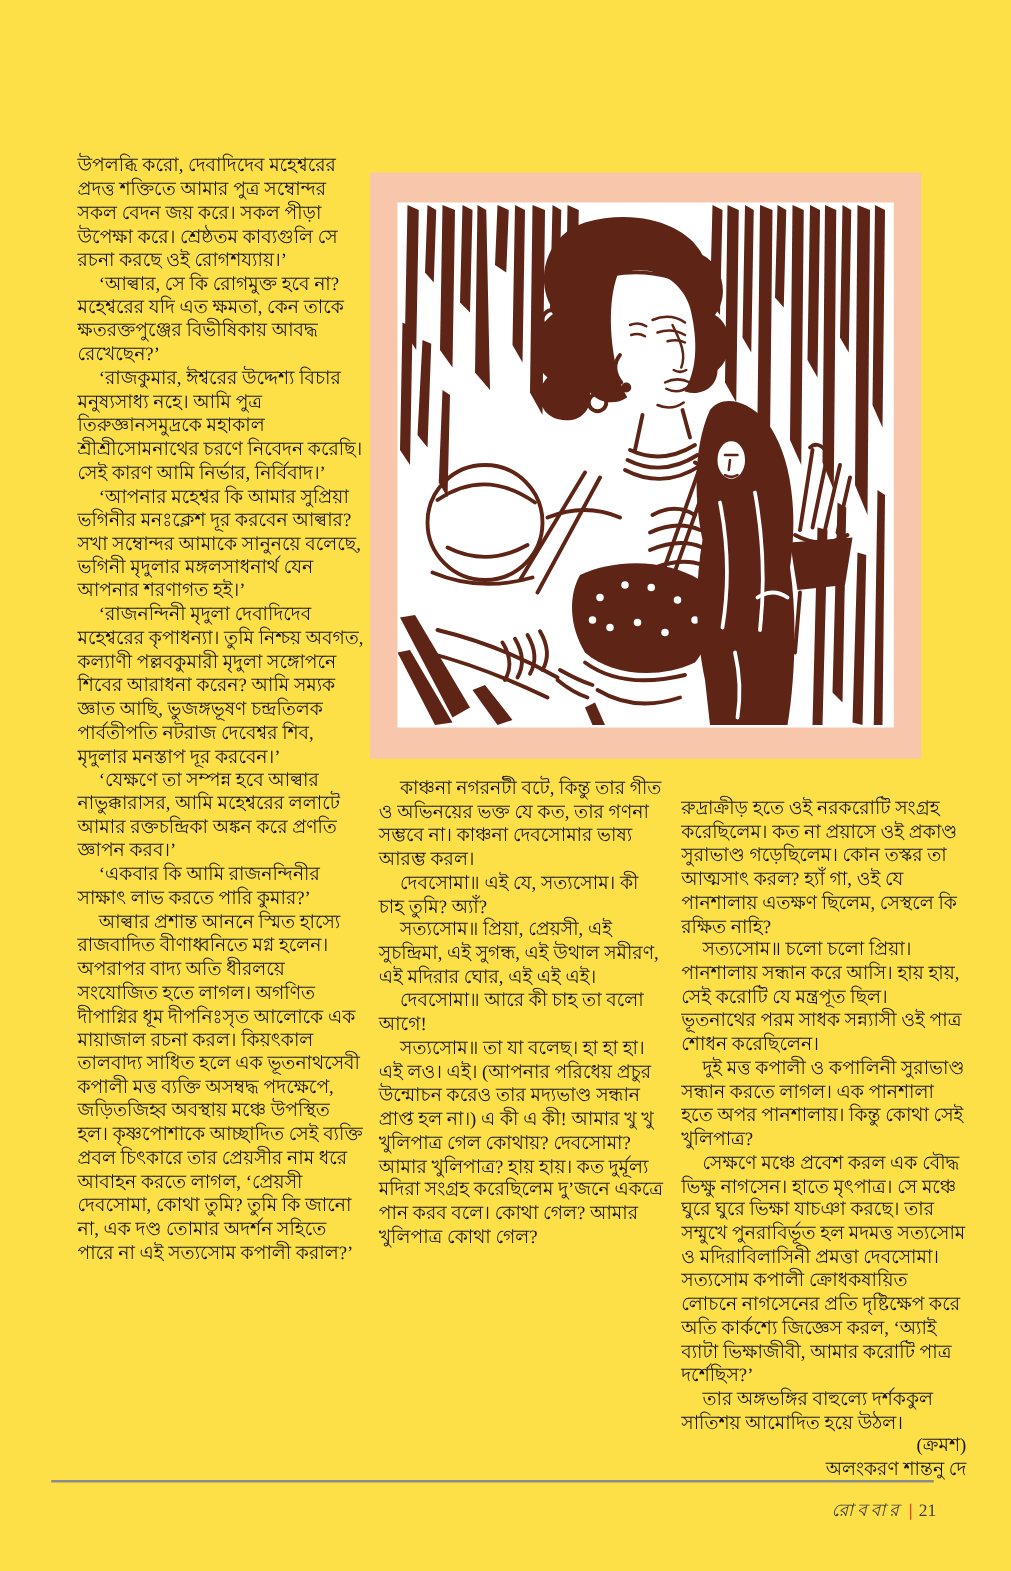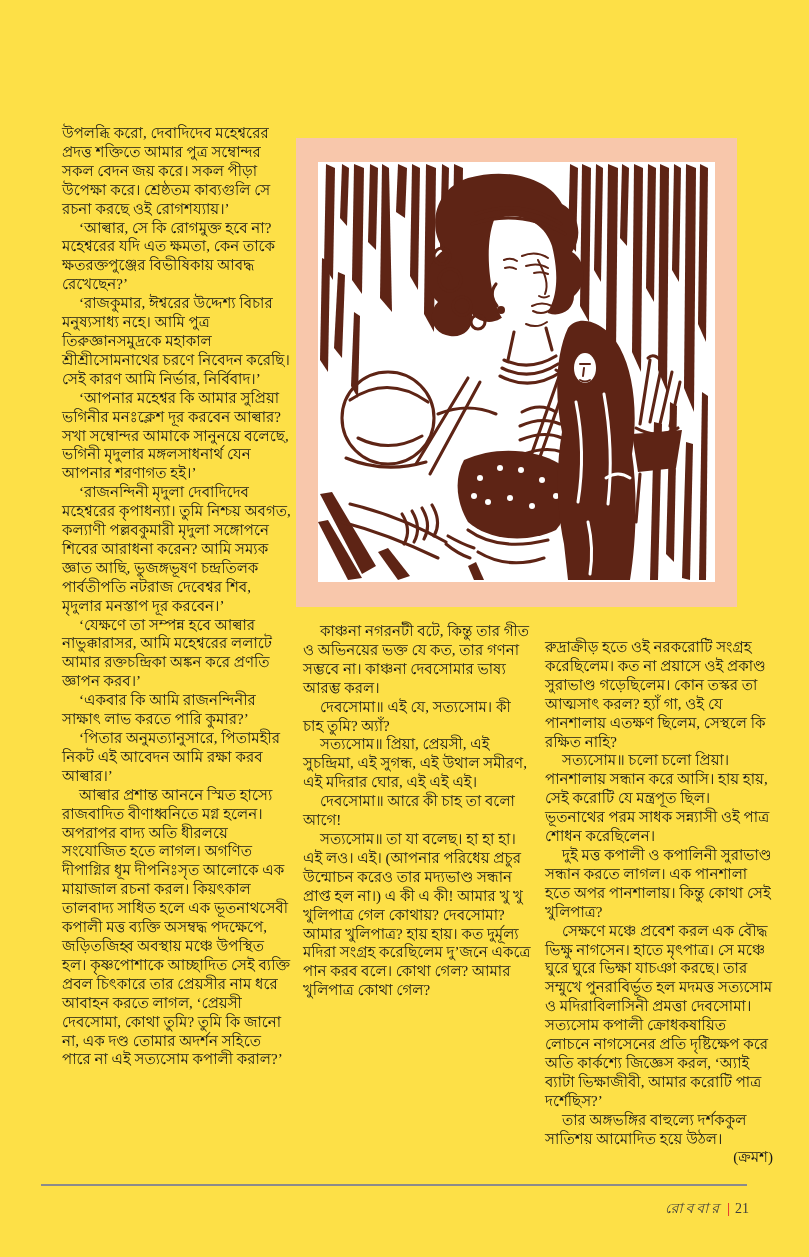--- a/index.html
+++ b/index.html
@@ -43,21 +43,20 @@
 <div class="page">
 
   <div class="col col-left">
     <p>উপলব্ধি করো, দেবাদিদেব মহেশ্বরের প্রদত্ত শক্তিতে আমার পুত্র সম্বোন্দর সকল বেদন জয় করে। সকল পীড়া উপেক্ষা করে। শ্রেষ্ঠতম কাব্যগুলি সে রচনা করছে ওই রোগশয্যায়।’</p>
     <p class="ind">‘আল্বার, সে কি রোগমুক্ত হবে না? মহেশ্বরের যদি এত ক্ষমতা, কেন তাকে ক্ষতরক্তপুঞ্জের বিভীষিকায় আবদ্ধ রেখেছেন?’</p>
     <p class="ind">‘রাজকুমার, ঈশ্বরের উদ্দেশ্য বিচার মনুষ্যসাধ্য নহে। আমি পুত্র তিরুজ্ঞানসমুদ্রকে মহাকাল শ্রীশ্রীসোমনাথের চরণে নিবেদন করেছি। সেই কারণ আমি নির্ভার, নির্বিবাদ।’</p>
     <p class="ind">‘আপনার মহেশ্বর কি আমার সুপ্রিয়া ভগিনীর মনঃক্লেশ দূর করবেন আল্বার? সখা সম্বোন্দর আমাকে সানুনয়ে বলেছে, ভগিনী মৃদুলার মঙ্গলসাধনার্থ যেন আপনার শরণাগত হই।’</p>
     <p class="ind">‘রাজনন্দিনী মৃদুলা দেবাদিদেব মহেশ্বরের কৃপাধন্যা। তুমি নিশ্চয় অবগত, কল্যাণী পল্লবকুমারী মৃদুলা সঙ্গোপনে শিবের আরাধনা করেন? আমি সম্যক জ্ঞাত আছি, ভুজঙ্গভূষণ চন্দ্রতিলক পার্বতীপতি নটরাজ দেবেশ্বর শিব, মৃদুলার মনস্তাপ দূর করবেন।’</p>
     <p class="ind">‘যেক্ষণে তা সম্পন্ন হবে আল্বার নাভুক্কারাসর, আমি মহেশ্বরের ললাটে আমার রক্তচন্দ্রিকা অঙ্কন করে প্রণতি জ্ঞাপন করব।’</p>
     <p class="ind">‘একবার কি আমি রাজনন্দিনীর সাক্ষাৎ লাভ করতে পারি কুমার?’</p>
-    <p class="ind">‘পিতার অনুমত্যানুসারে, পিতামহীর নিকট এই আবেদন আমি রক্ষা করব আল্বার।’</p>
     <p class="ind">আল্বার প্রশান্ত আননে স্মিত হাস্যে রাজবাদিত বীণাধ্বনিতে মগ্ন হলেন। অপরাপর বাদ্য অতি ধীরলয়ে সংযোজিত হতে লাগল। অগণিত দীপাগ্নির ধূম দীপনিঃসৃত আলোকে এক মায়াজাল রচনা করল। কিয়ৎকাল তালবাদ্য সাধিত হলে এক ভূতনাথসেবী কপালী মত্ত ব্যক্তি অসম্বদ্ধ পদক্ষেপে, জড়িতজিহ্ব অবস্থায় মঞ্চে উপস্থিত হল। কৃষ্ণপোশাকে আচ্ছাদিত সেই ব্যক্তি প্রবল চিৎকারে তার প্রেয়সীর নাম ধরে আবাহন করতে লাগল, ‘প্রেয়সী দেবসোমা, কোথা তুমি? তুমি কি জানো না, এক দণ্ড তোমার অদর্শন সহিতে পারে না এই সত্যসোম কপালী করাল?’</p>
   </div>
 
   <div class="art-frame">
     <div class="art">
       <svg viewBox="0 0 397 420" aria-hidden="true">
 
         <g class="ink-fill">
           <path d="M8 2 L17 6 L15 118 L6 104 Z"></path>
           <path d="M24 2 L31 6 L29 64 L22 56 Z"></path>
@@ -212,20 +211,21 @@
     <p class="ind">সত্যসোম॥ তা যা বলেছ। হা হা হা। এই লও। এই। (আপনার পরিধেয় প্রচুর উন্মোচন করেও তার মদ্যভাণ্ড সন্ধান প্রাপ্ত হল না।) এ কী এ কী! আমার খু খু খুলিপাত্র গেল কোথায়? দেবসোমা? আমার খুলিপাত্র? হায় হায়। কত দুর্মূল্য মদিরা সংগ্রহ করেছিলেম দু’জনে একত্রে পান করব বলে। কোথা গেল? আমার খুলিপাত্র কোথা গেল?</p>
   </div>
 
   <div class="col col-right">
     <p>রুদ্রাক্রীড় হতে ওই নরকরোটি সংগ্রহ করেছিলেম। কত না প্রয়াসে ওই প্রকাণ্ড সুরাভাণ্ড গড়েছিলেম। কোন তস্কর তা আত্মসাৎ করল? হ্যাঁ গা, ওই যে পানশালায় এতক্ষণ ছিলেম, সেস্থলে কি রক্ষিত নাহি?</p>
     <p class="ind">সত্যসোম॥ চলো চলো প্রিয়া। পানশালায় সন্ধান করে আসি। হায় হায়, সেই করোটি যে মন্ত্রপূত ছিল। ভূতনাথের পরম সাধক সন্ন্যাসী ওই পাত্র শোধন করেছিলেন।</p>
     <p class="ind">দুই মত্ত কপালী ও কপালিনী সুরাভাণ্ড সন্ধান করতে লাগল। এক পানশালা হতে অপর পানশালায়। কিন্তু কোথা সেই খুলিপাত্র?</p>
     <p class="ind">সেক্ষণে মঞ্চে প্রবেশ করল এক বৌদ্ধ ভিক্ষু নাগসেন। হাতে মৃৎপাত্র। সে মঞ্চে ঘুরে ঘুরে ভিক্ষা যাচঞা করছে। তার সম্মুখে পুনরাবির্ভূত হল মদমত্ত সত্যসোম ও মদিরাবিলাসিনী প্রমত্তা দেবসোমা। সত্যসোম কপালী ক্রোধকষায়িত লোচনে নাগসেনের প্রতি দৃষ্টিক্ষেপ করে অতি কার্কশ্যে জিজ্ঞেস করল, ‘অ্যাই ব্যাটা ভিক্ষাজীবী, আমার করোটি পাত্র দর্শেছিস?’</p>
     <p class="ind">তার অঙ্গভঙ্গির বাহুল্যে দর্শককুল সাতিশয় আমোদিত হয়ে উঠল।</p>
     <p class="cont-line">(ক্রমশ)</p>
+    <p class="credit-line">অলংকরণ শান্তনু দে</p>
   </div>
 
   <div class="footer-rule"></div>
   <div class="page-footer">
     <span class="mag">রোববার</span>
     <span class="sep">|</span>
     <span class="num">21</span>
   </div>
 
 </div>

